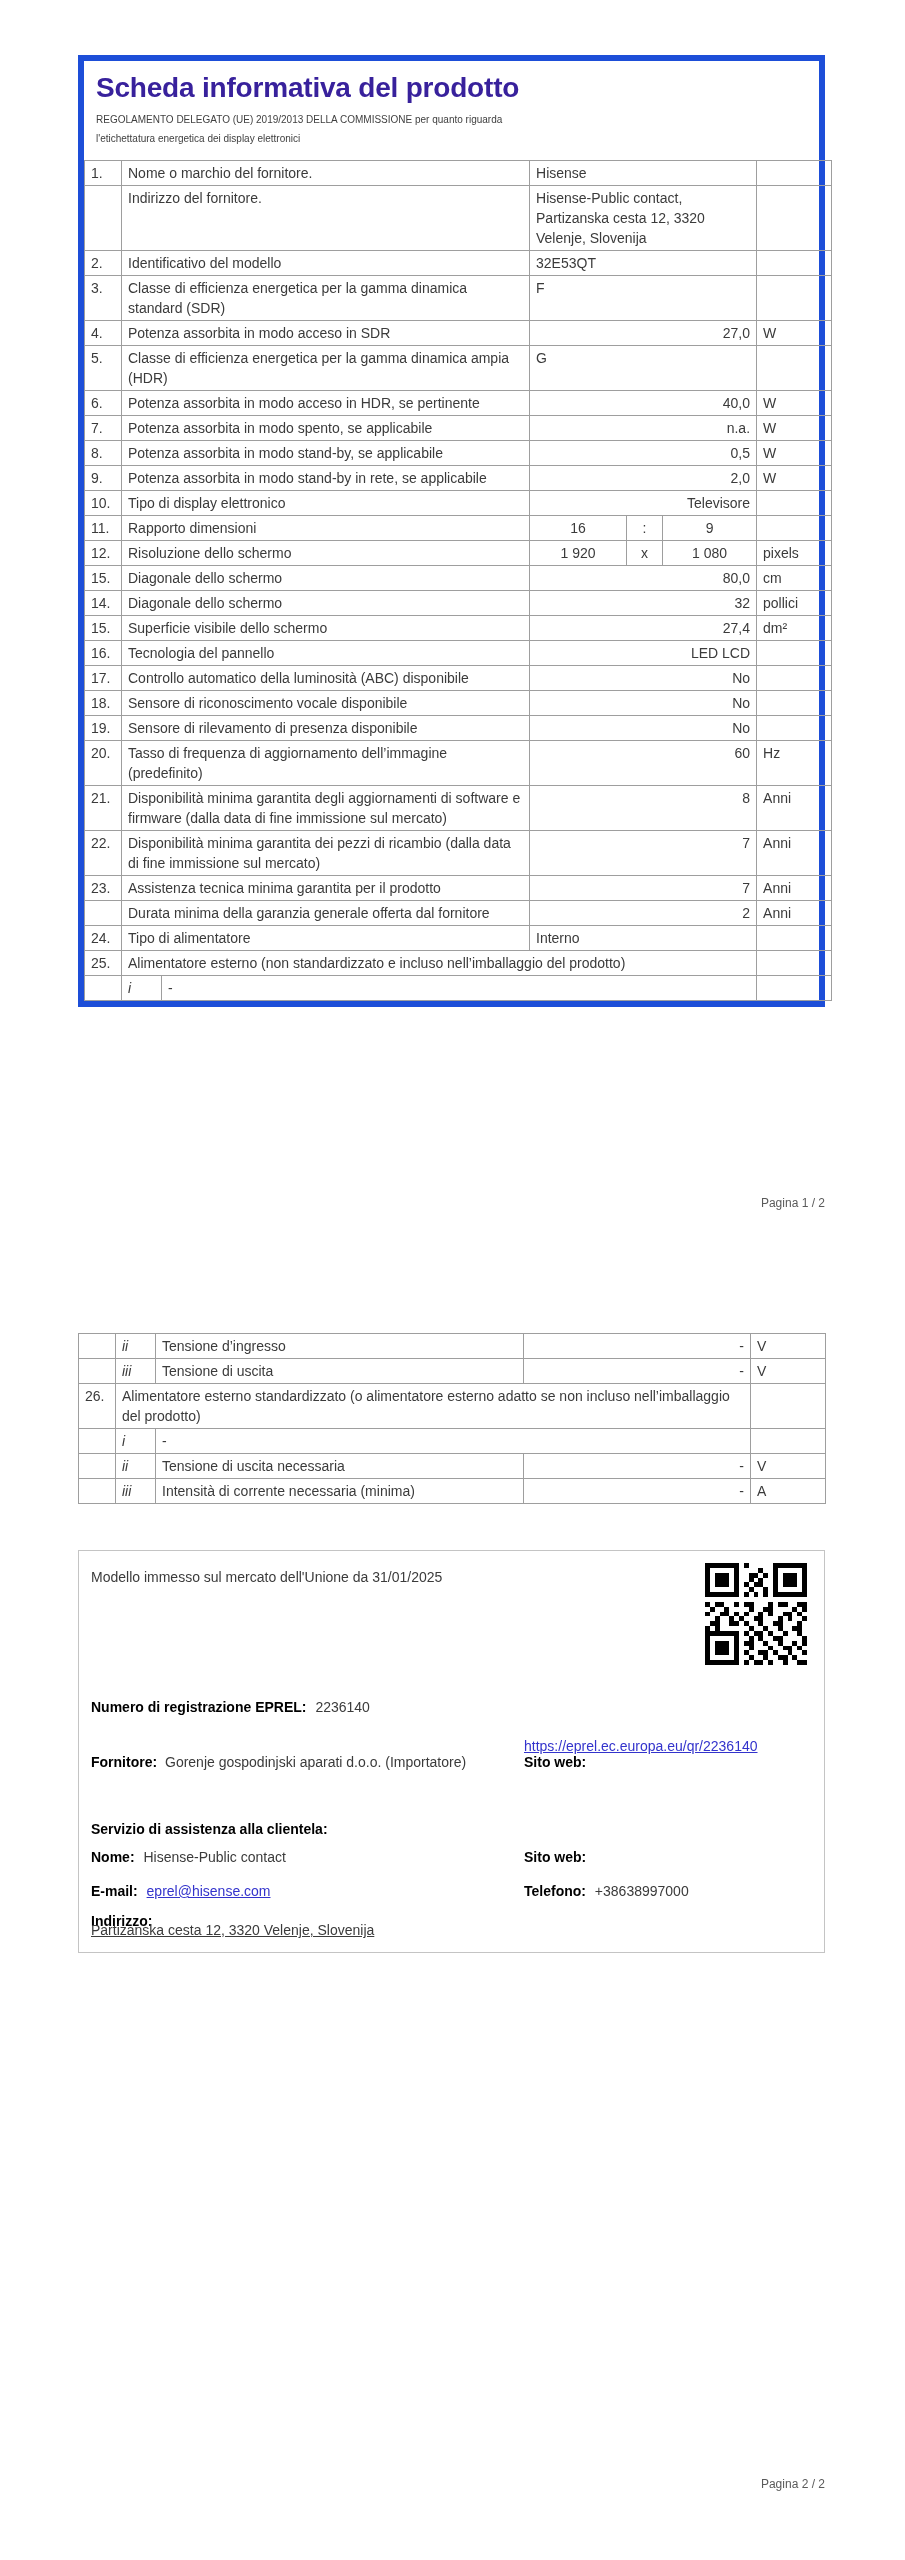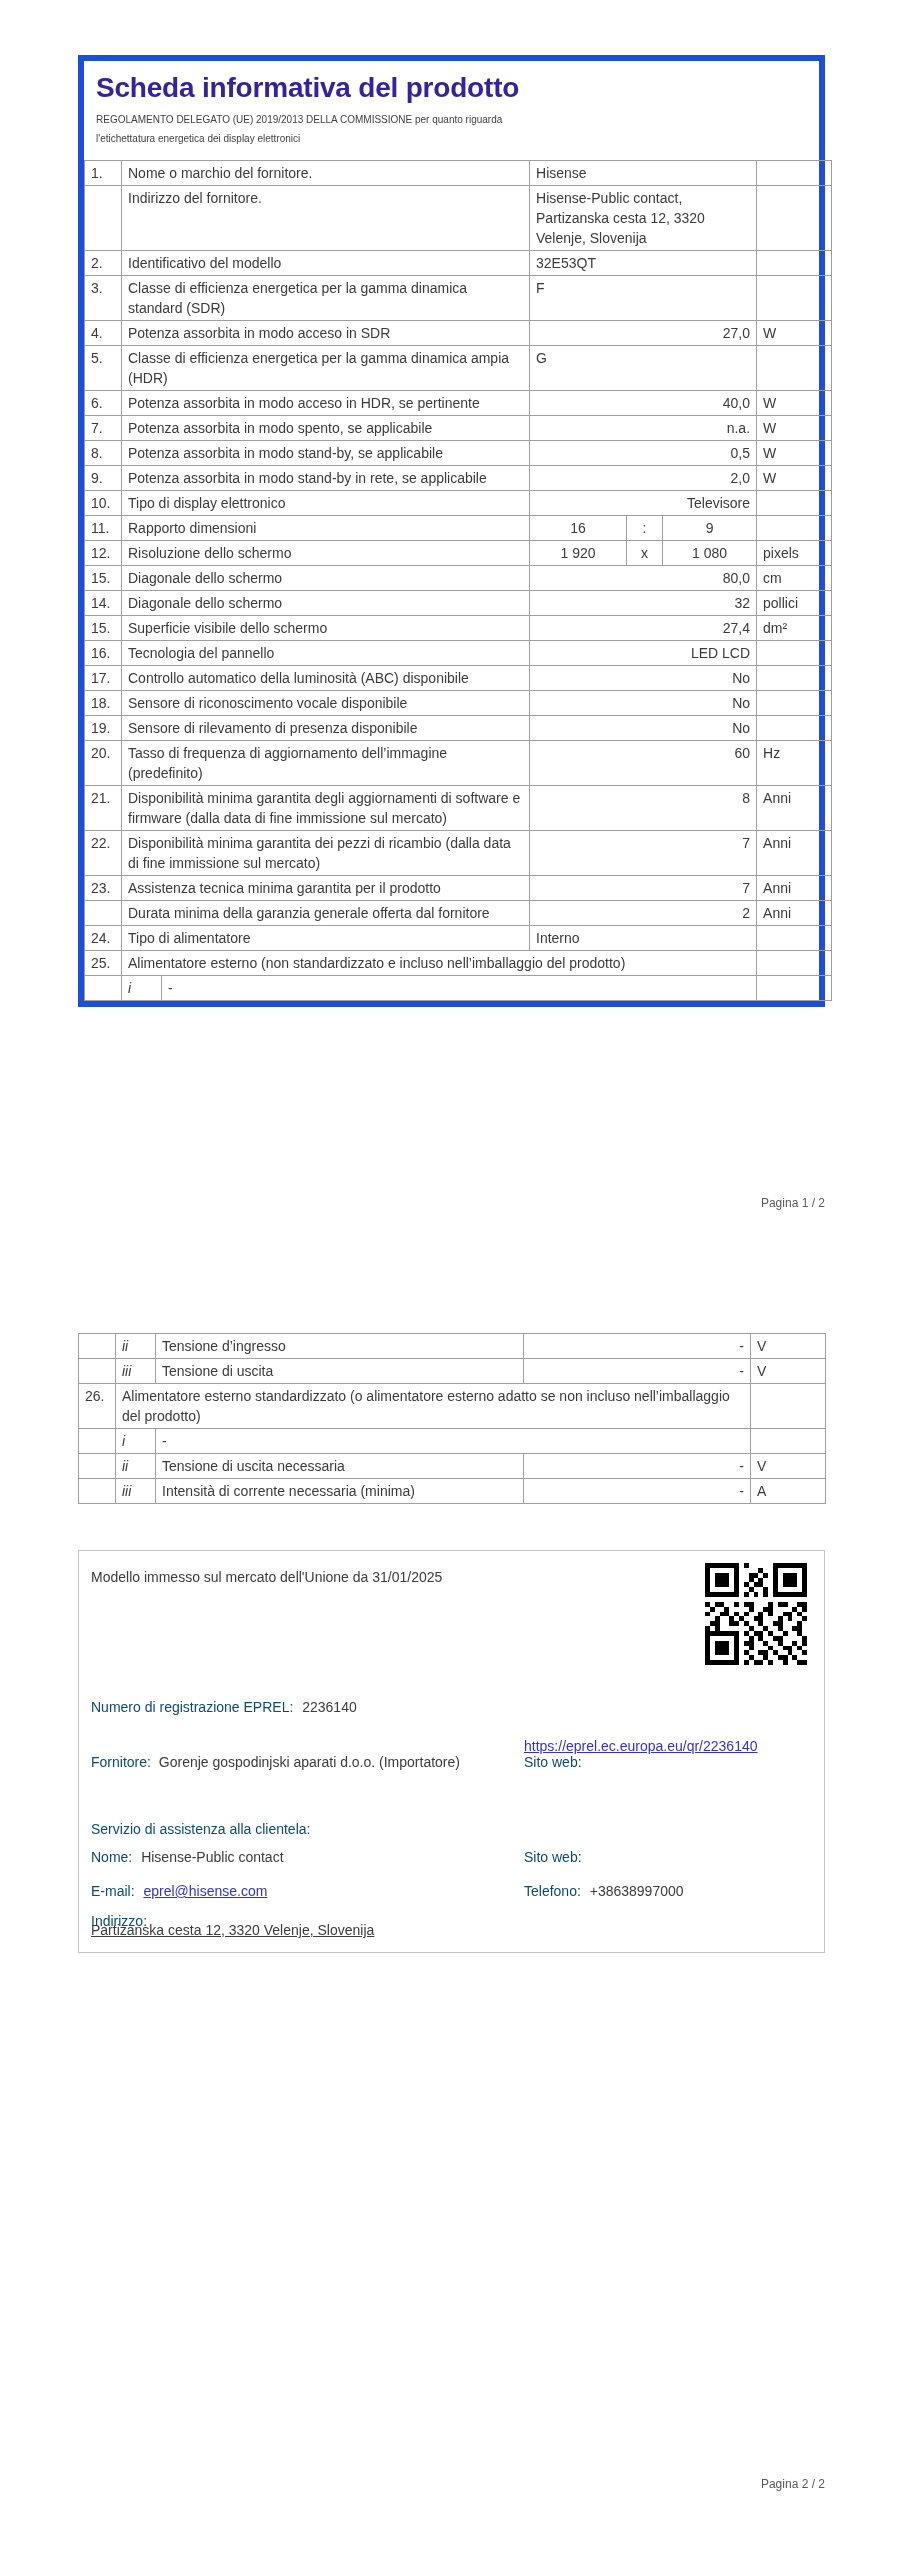--- a/index.html
+++ b/index.html
@@ -88,21 +88,21 @@
     position: absolute;
     left: 78px;
     top: 1550px;
     width: 747px;
     height: 403px;
     border: 1px solid #c4c4c4;
     box-sizing: border-box;
     font-size: 14px;
   }
   .ib-item { position: absolute; line-height: 20px; }
-  .ib-label { font-weight: 400; color: #0c4a6e; }
+  .ib-label { font-weight: 700; color: #000000; }
   .ib-right { left: 445px; }
   a.doc-link, .doc-link {
     color: #3333cc;
     text-decoration: underline;
     cursor: pointer;
   }
   #eprel-link { display: inline-block; width: 268px; word-break: break-all; line-height: 23px; }
   #qr-wrap {
     position: absolute;
     top: 12px;

